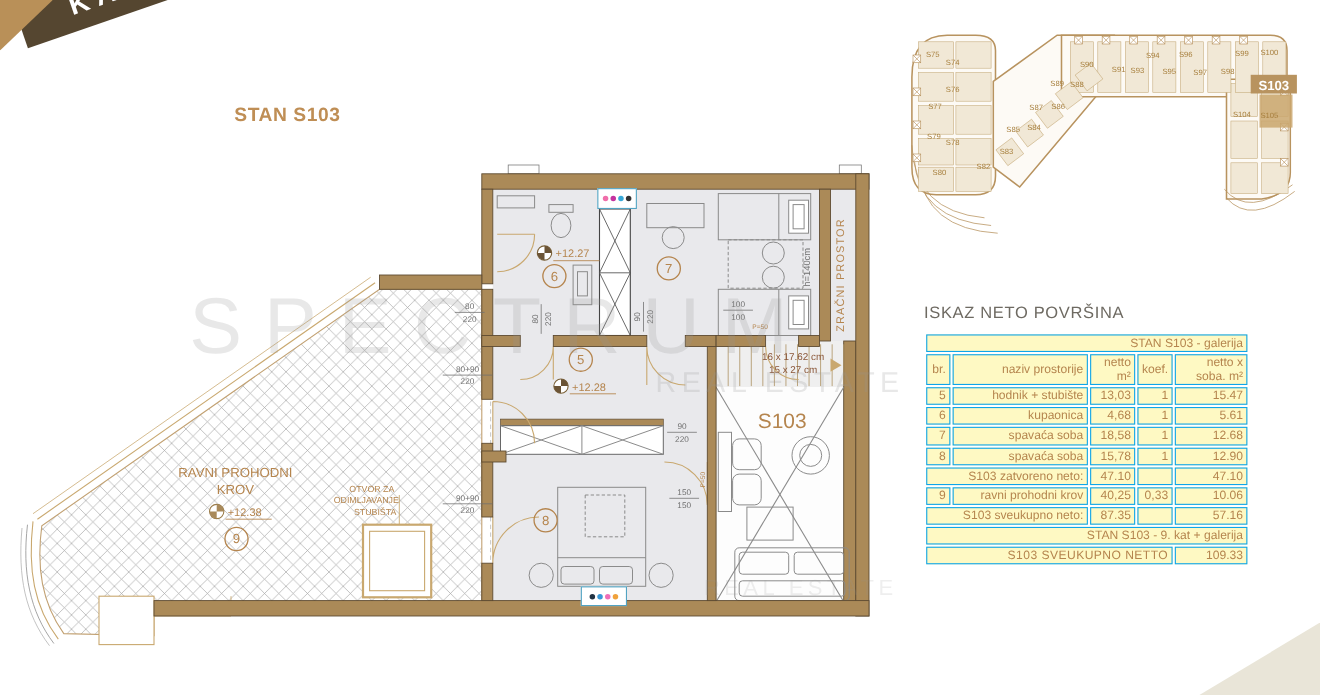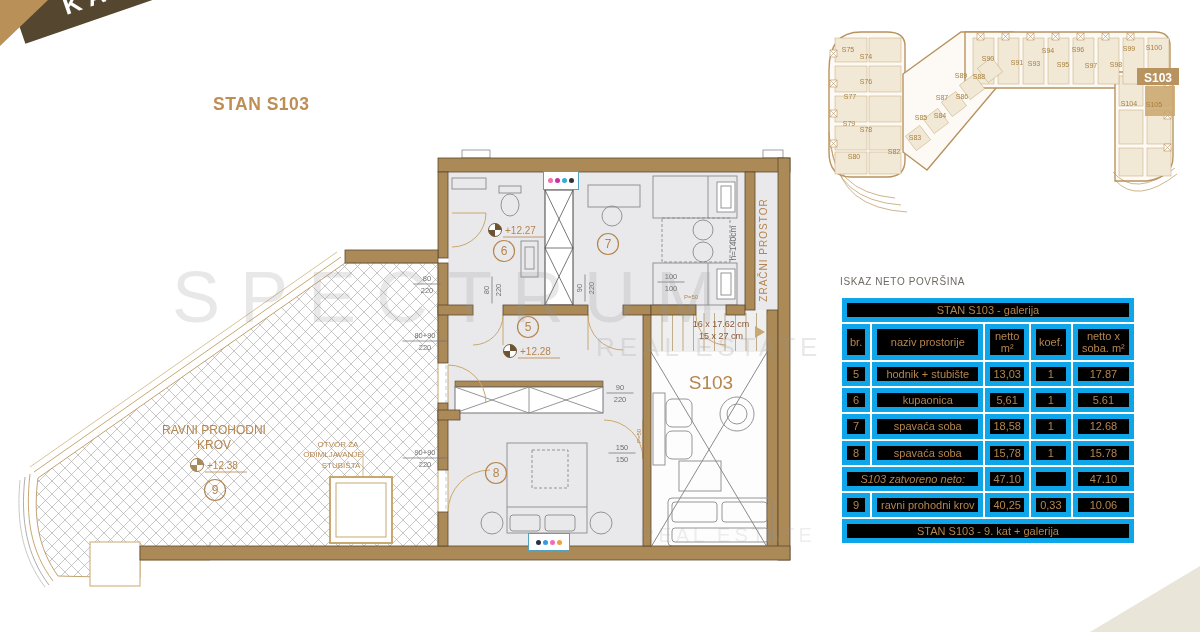--- a/index.html
+++ b/index.html
@@ -19,29 +19,29 @@
   .wm{position:absolute;z-index:2;color:rgba(150,150,150,.22);pointer-events:none;white-space:nowrap;}
   .wm1{left:172px;top:256px;font-size:72px;letter-spacing:20px;}
   .wm2{left:596px;top:332px;font-size:26px;letter-spacing:5px;}
   .wm3{left:640px;top:524px;font-size:20px;letter-spacing:4px;color:rgba(150,150,150,.16);}
   
   .logo-box{position:absolute;z-index:3;background:#fff;border:1px solid #52a3c2;
             display:flex;align-items:center;justify-content:center;gap:2px;}
   .logo-box i{display:block;border-radius:50%;}
   
   .areas{position:absolute;left:840px;top:276px;width:296px;z-index:4;}
-  .areas-heading{color:#6e6a62;font-size:10px;letter-spacing:.6px;margin:0 0 9px 0;}
+  .areas-heading{color:#6e6a62;font-size:15px;letter-spacing:.6px;margin:0 0 9px 0;}
   table.areas-tbl{border-collapse:separate;border-spacing:2px;width:100%;}
-  table.areas-tbl td{background:#000000;border:5px solid #0ea5e9;color:#b5854e;
-                     font-size:11px;line-height:1.1;padding:1px 3px;text-align:center;}
+  table.areas-tbl td{background:#fef9c3;border:1px solid #0ea5e9;color:#b5854e;
+                     font-size:11px;line-height:1.1;padding:1px 3px;text-align:right;}
   td.sec1{font-size:15.5px;text-align:left;padding-left:6px;}
   td.sec2{font-size:15.5px;text-align:center;}
   td.colh{font-size:8.5px;padding:0 2px;margin-top:28px;}
   td.nm{text-align:left;padding-left:5px;margin-top:36px;}
-  td.sum{font-size:9.5px;text-align:right;padding-right:4px;font-style:italic;}
+  td.sum{font-size:9.5px;text-align:right;padding-right:4px;}
   td.total-lbl{font-size:15px;letter-spacing:.4px;}
   
   .corner-tri{position:absolute;right:0;bottom:0;width:110px;height:66px;background:#e9e5d8;
               clip-path:polygon(100% 0,100% 100%,0 100%);z-index:0;}
   
   text{font-family:"Liberation Sans",sans-serif;}
   .t-gold{fill:#b5854e;}
   .t-dim{fill:#6f6f6f;}
   .t-stair{fill:#8a5638;}
   .t-white{fill:#ffffff;font-weight:bold;}
@@ -435,57 +435,67 @@
         <td class="colh">naziv prostorije</td>
         <td class="colh">netto m²</td>
         <td class="colh">koef.</td>
         <td class="colh">netto x soba. m²</td>
       </tr>
       <tr>
         <td>5</td>
         <td class="nm">hodnik + stubište</td>
         <td>13,03</td>
         <td>1</td>
-        <td>17.87</td>
+        <td>15.47</td>
       </tr>
       <tr>
         <td>6</td>
         <td class="nm">kupaonica</td>
-        <td>5,61</td>
+        <td>4,68</td>
         <td>1</td>
         <td>5.61</td>
       </tr>
       <tr>
         <td>7</td>
         <td class="nm">spavaća soba</td>
         <td>18,58</td>
         <td>1</td>
         <td>12.68</td>
       </tr>
       <tr>
         <td>8</td>
         <td class="nm">spavaća soba</td>
         <td>15,78</td>
         <td>1</td>
-        <td>15.78</td>
+        <td>12.90</td>
       </tr>
       <tr>
         <td class="sum" colspan="2">S103 zatvoreno neto:</td>
         <td>47.10</td>
         <td></td>
         <td>47.10</td>
       </tr>
       <tr>
         <td>9</td>
         <td class="nm">ravni prohodni krov</td>
         <td>40,25</td>
         <td>0,33</td>
         <td>10.06</td>
       </tr>
       <tr>
+        <td class="sum" colspan="2">S103 sveukupno neto:</td>
+        <td>87.35</td>
+        <td></td>
+        <td>57.16</td>
+      </tr>
+      <tr>
             <td class="sec2" colspan="5">STAN S103 - 9. kat + galerija</td>
           </tr>
+      <tr>
+        <td class="total-lbl" colspan="4">S103 SVEUKUPNO NETTO</td>
+        <td>109.33</td>
+      </tr>
     </tbody>
       </table>
   </div>
 
   <div class="corner-tri"></div>
 </div>
 
 </body></html>

